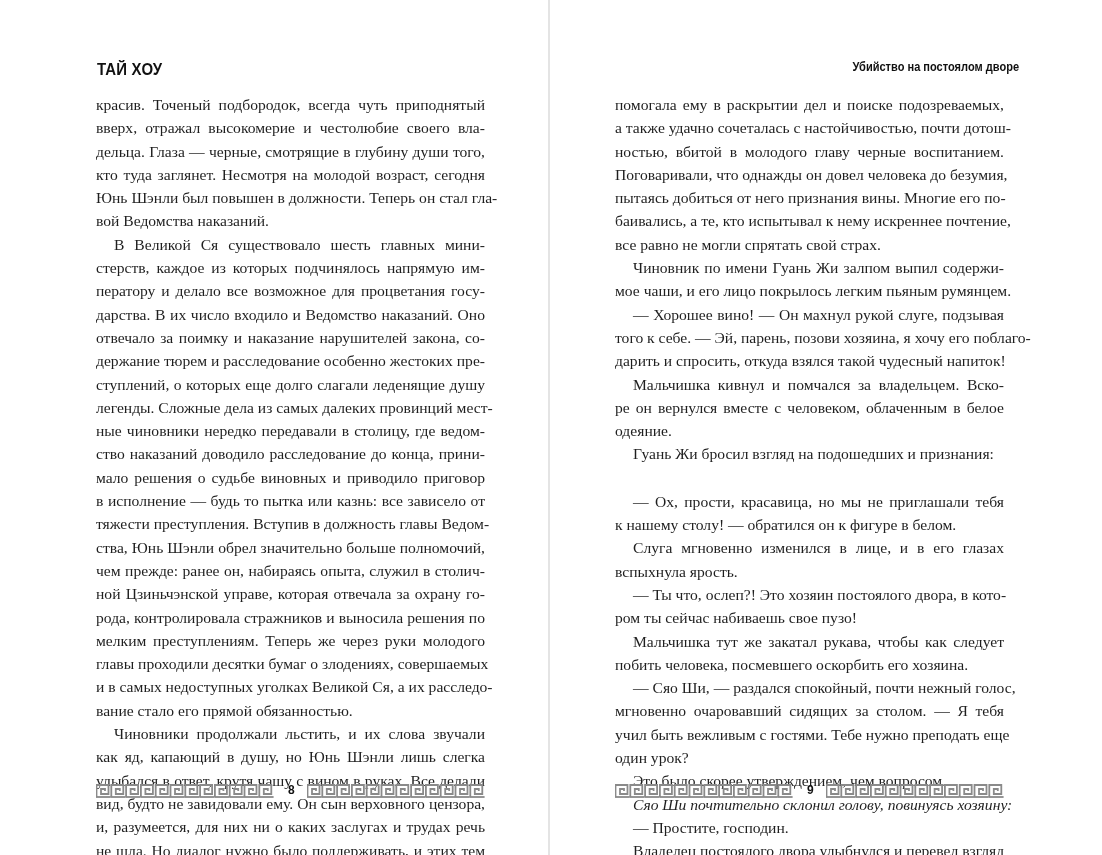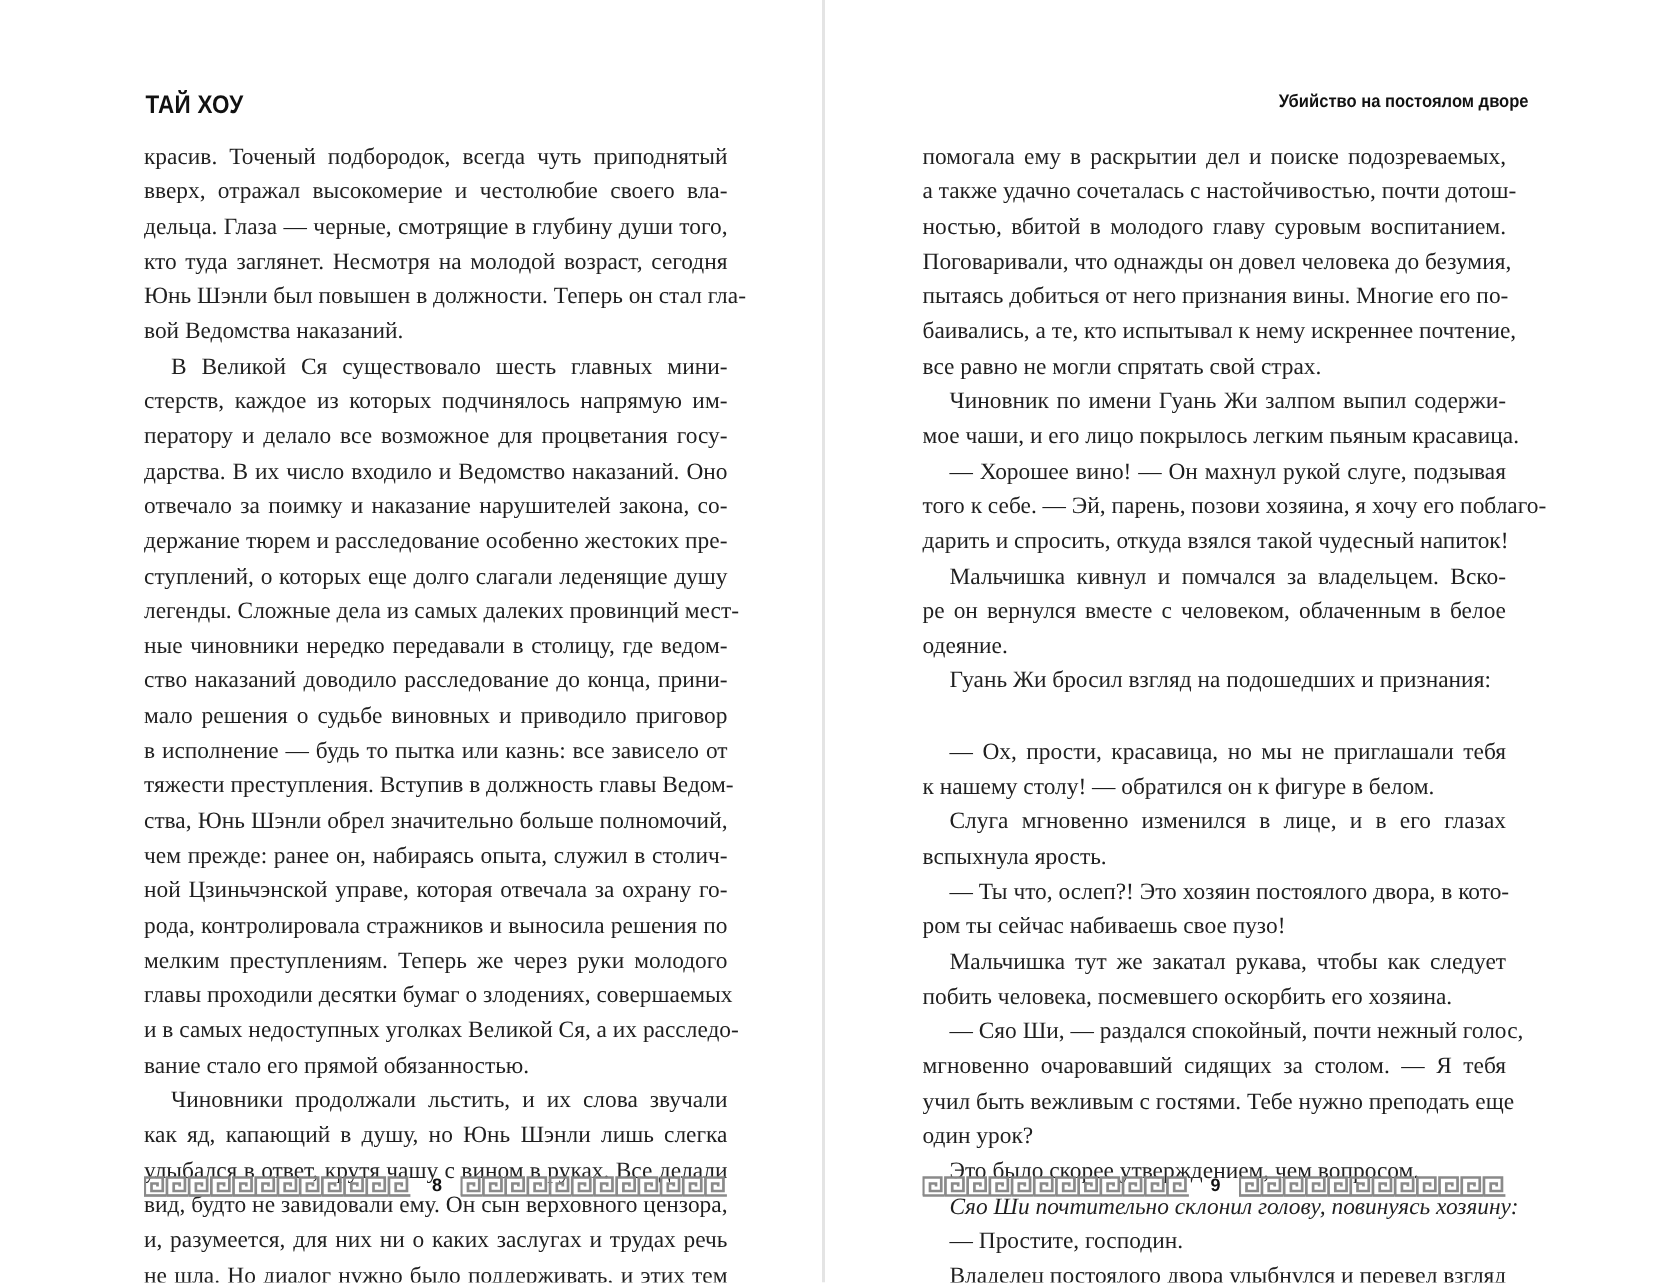--- a/index.html
+++ b/index.html
@@ -127,27 +127,27 @@
     </div>
   </div>
 
   <div class="gutter"></div>
 
   <div class="page right">
     <div class="runhead">Убийство на постоялом дворе</div>
     <div class="body" id="right-body">
         <span class="line">помогала ему в раскрытии дел и поиске подозреваемых,</span>
         <span class="line">а также удачно сочеталась с настойчивостью, почти дотош-</span>
-        <span class="line">ностью, вбитой в молодого главу суровым воспитанием.</span>
+        <span class="line">ностью, вбитой в молодого главу черные воспитанием.</span>
         <span class="line">Поговаривали, что однажды он довел человека до безумия,</span>
         <span class="line">пытаясь добиться от него признания вины. Многие его по-</span>
         <span class="line">баивались, а те, кто испытывал к нему искреннее почтение,</span>
         <span class="line last">все равно не могли спрятать свой страх.</span>
         <span class="line" style="text-indent: 18px;">Чиновник по имени Гуань Жи залпом выпил содержи-</span>
-        <span class="line last">мое чаши, и его лицо покрылось легким пьяным красавица.</span>
+        <span class="line last">мое чаши, и его лицо покрылось легким пьяным румянцем.</span>
         <span class="line" style="text-indent: 18px;">— Хорошее вино! — Он махнул рукой слуге, подзывая</span>
         <span class="line">того к себе. — Эй, парень, позови хозяина, я хочу его поблаго-</span>
         <span class="line last">дарить и спросить, откуда взялся такой чудесный напиток!</span>
         <span class="line" style="text-indent: 18px;">Мальчишка кивнул и помчался за владельцем. Вско-</span>
         <span class="line">ре он вернулся вместе с человеком, облаченным в белое</span>
         <span class="line last">одеяние.</span>
         <span class="line last" style="text-indent: 18px;">Гуань Жи бросил взгляд на подошедших и признания:</span>
         <span class="line" style="text-indent: 18px; margin-top: 24px;">— Ох, прости, красавица, но мы не приглашали тебя</span>
         <span class="line last">к нашему столу! — обратился он к фигуре в белом.</span>
         <span class="line" style="text-indent: 18px;">Слуга мгновенно изменился в лице, и в его глазах</span>

